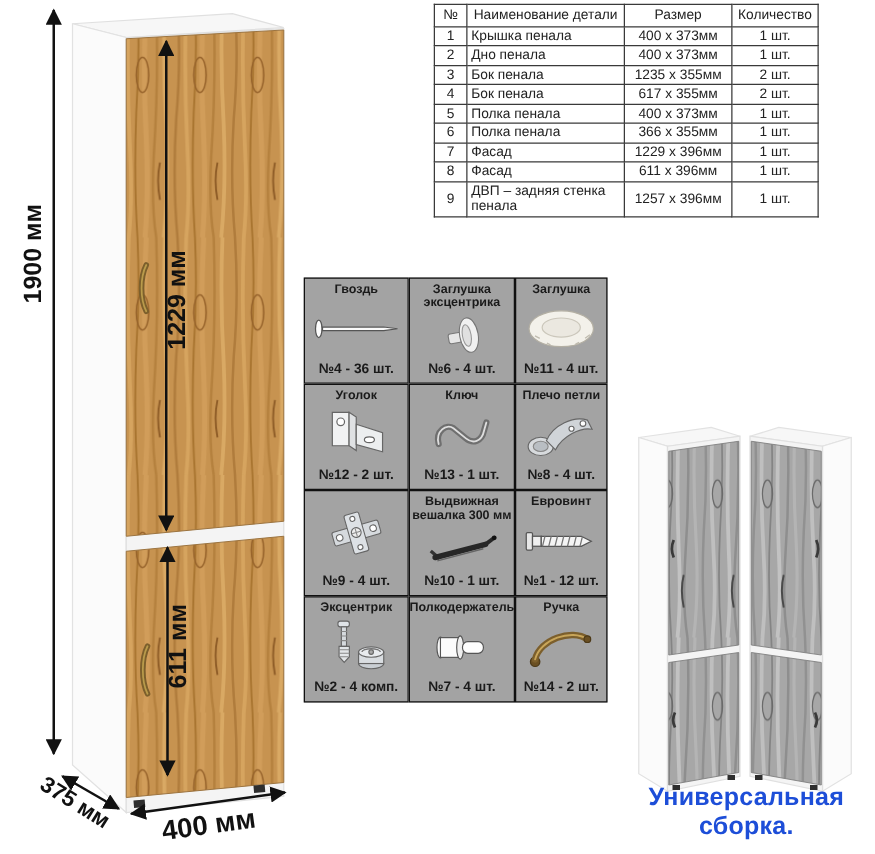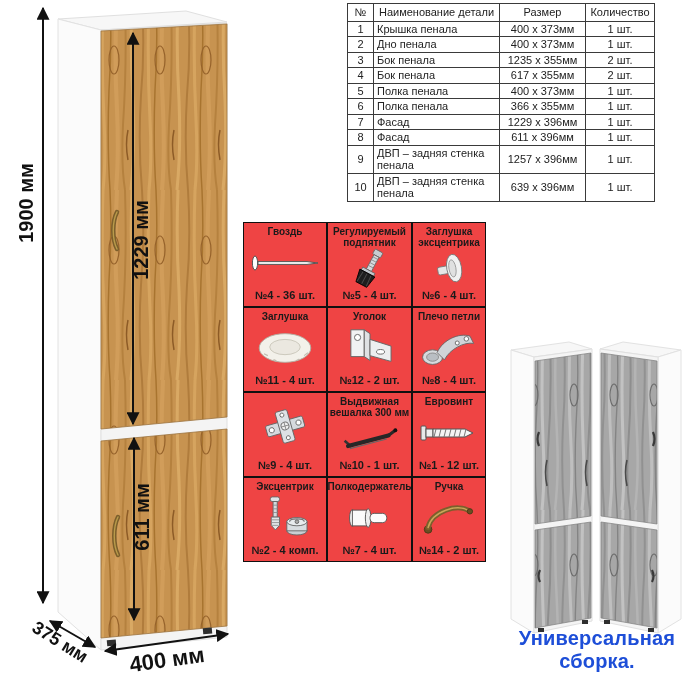--- a/index.html
+++ b/index.html
@@ -16,21 +16,21 @@
   .parts-table td.c-name{width:121px;text-align:left;margin-left:40px;}
   .parts-table td.c-size{width:81px;text-align:center;}
   .parts-table td.c-qty{width:64px;text-align:center;}
   .parts-table th.h-num{width:21px}.parts-table th.h-name{width:121px}
   .parts-table th.h-size{width:81px}.parts-table th.h-qty{width:64px}
 
   
   .hw-grid{position:absolute;left:243px;top:222px;width:243px;display:grid;
            grid-template-columns:84px 85px 74px;grid-auto-rows:85px;}
   .hw-cell{border:1.3px solid #101010;display:flex;flex-direction:column;align-items:center;
-           box-sizing:border-box;background:#ef4444;}
+           box-sizing:border-box;background:#a3a3a3;}
   .hw-title{font-size:10px;font-weight:700;text-align:center;line-height:11px;padding:3px 1px 0;}
   .hw-icon{flex:1;display:flex;align-items:center;justify-content:center;overflow:hidden;width:100%;}
   .hw-count{font-size:11px;font-weight:700;padding:0 0 5px;white-space:nowrap;}
 
   .variant-caption{position:absolute;left:496px;top:627px;width:202px;text-align:center;
                    font-size:20px;font-weight:700;letter-spacing:.2px;color:#1d4ed8;}
 </style>
 </head>
 <body>
 
@@ -179,58 +179,36 @@
       <td class="c-name">Фасад</td>
       <td class="c-size">611 х 396мм</td>
       <td class="c-qty">1 шт.</td>
     </tr>
     <tr>
       <td class="c-num">9</td>
       <td class="c-name">ДВП – задняя стенка пенала</td>
       <td class="c-size">1257 х 396мм</td>
       <td class="c-qty">1 шт.</td>
     </tr>
-    <tr>
-      <td class="c-num">10</td>
-      <td class="c-name">ДВП – задняя стенка пенала</td>
-      <td class="c-size">639 х 396мм</td>
-      <td class="c-qty">1 шт.</td>
-    </tr>
   </tbody>
     </table>
 
   <div class="hw-grid">
 
     <div class="hw-cell">
       <div class="hw-title">Гвоздь</div>
       <div class="hw-icon">
         <svg width="72" height="18" viewBox="0 0 72 18">
           <ellipse cx="6" cy="9" rx="2.6" ry="7" fill="#fdfdfd" stroke="#555"></ellipse>
           <path d="M9,7.6 H58 L69,9 L58,10.4 H9 Z" fill="#fafafa" stroke="#555" stroke-width="1"></path>
         </svg>
       </div>
       <div class="hw-count">№4 - 36 шт.</div>
     </div>
 
-    <div class="hw-cell">
-      <div class="hw-title">Регулируемый подпятник</div>
-      <div class="hw-icon">
-        <svg width="48" height="42" viewBox="0 0 52 52">
-          <g transform="rotate(28 26 26)">
-            <rect x="20" y="1" width="11" height="7" rx="1.5" fill="#c8cdd2" stroke="#666"></rect>
-            <rect x="22" y="8" width="7" height="20" fill="#d5d9dd" stroke="#666"></rect>
-            <path d="M22,11 h7 M22,15 h7 M22,19 h7 M22,23 h7" stroke="#888" stroke-width="1"></path>
-            <rect x="17" y="28" width="17" height="4" fill="#c2c7cc" stroke="#666"></rect>
-            <path d="M15,32 h21 l-3,16 h-15 z" fill="#1e1e1e" stroke="#000"></path>
-            <path d="M20,33 l-1,14 M25.5,33 v14 M31,33 l1,14" stroke="#4a4a4a" stroke-width="1.2"></path>
-          </g>
-        </svg>
-      </div>
-      <div class="hw-count">№5 - 4 шт.</div>
-    </div>
 
     <div class="hw-cell">
       <div class="hw-title">Заглушка эксцентрика</div>
       <div class="hw-icon">
         <svg width="46" height="40" viewBox="0 0 52 46">
           <g transform="rotate(-10 26 23)">
             <rect x="13" y="19" width="12" height="9" rx="2" fill="#e6e6e6" stroke="#777"></rect>
             <ellipse cx="32" cy="23" rx="8.5" ry="16" fill="#f1f1f1" stroke="#777"></ellipse>
             <ellipse cx="30" cy="23" rx="4" ry="10" fill="#e0e0e0" stroke="#999"></ellipse>
           </g>
@@ -258,20 +236,30 @@
           <path d="M8,4 h14 v28 h-14 z" fill="#f1f2f3" stroke="#666"></path>
           <circle cx="15" cy="12" r="3.2" fill="#fff" stroke="#666"></circle>
           <path d="M22,4 l6,4 v28 l-6,-4 z" fill="#dfe1e3" stroke="#666"></path>
           <path d="M28,14 l22,7 v16 l-22,-6 z" fill="#eceeef" stroke="#666"></path>
           <ellipse cx="39" cy="27" rx="4.2" ry="2.4" fill="#fff" stroke="#666"></ellipse>
         </svg>
       </div>
       <div class="hw-count">№12 - 2 шт.</div>
     </div>
 
+    <div class="hw-cell">
+      <div class="hw-title">Ключ</div>
+      <div class="hw-icon">
+        <svg width="54" height="40" viewBox="0 0 56 44">
+          <path d="M7,30 C4,18 14,12 20,16 L31,25 C37,30 45,28 47,18 L49,11" fill="none" stroke="#6f6f6f" stroke-width="5.5" stroke-linecap="round"></path>
+          <path d="M7,30 C4,18 14,12 20,16 L31,25 C37,30 45,28 47,18 L49,11" fill="none" stroke="#dedede" stroke-width="1.6" stroke-linecap="round"></path>
+        </svg>
+      </div>
+      <div class="hw-count">№13 - 1 шт.</div>
+    </div>
 
     <div class="hw-cell">
       <div class="hw-title">Плечо петли</div>
       <div class="hw-icon">
         <svg width="60" height="42" viewBox="0 0 62 46">
           <ellipse cx="13" cy="33" rx="11" ry="8" fill="#d7dadd" stroke="#666"></ellipse>
           <ellipse cx="13" cy="33" rx="6.5" ry="4.5" fill="#b9bec3" stroke="#888"></ellipse>
           <path d="M18,28 C24,14 42,6 54,10 L58,18 C48,16 32,24 26,36 Z" fill="#d0d4d8" stroke="#666"></path>
           <circle cx="50" cy="13" r="2.5" fill="#fff" stroke="#666"></circle>
           <circle cx="40" cy="17.5" r="2.2" fill="#fff" stroke="#666"></circle>

